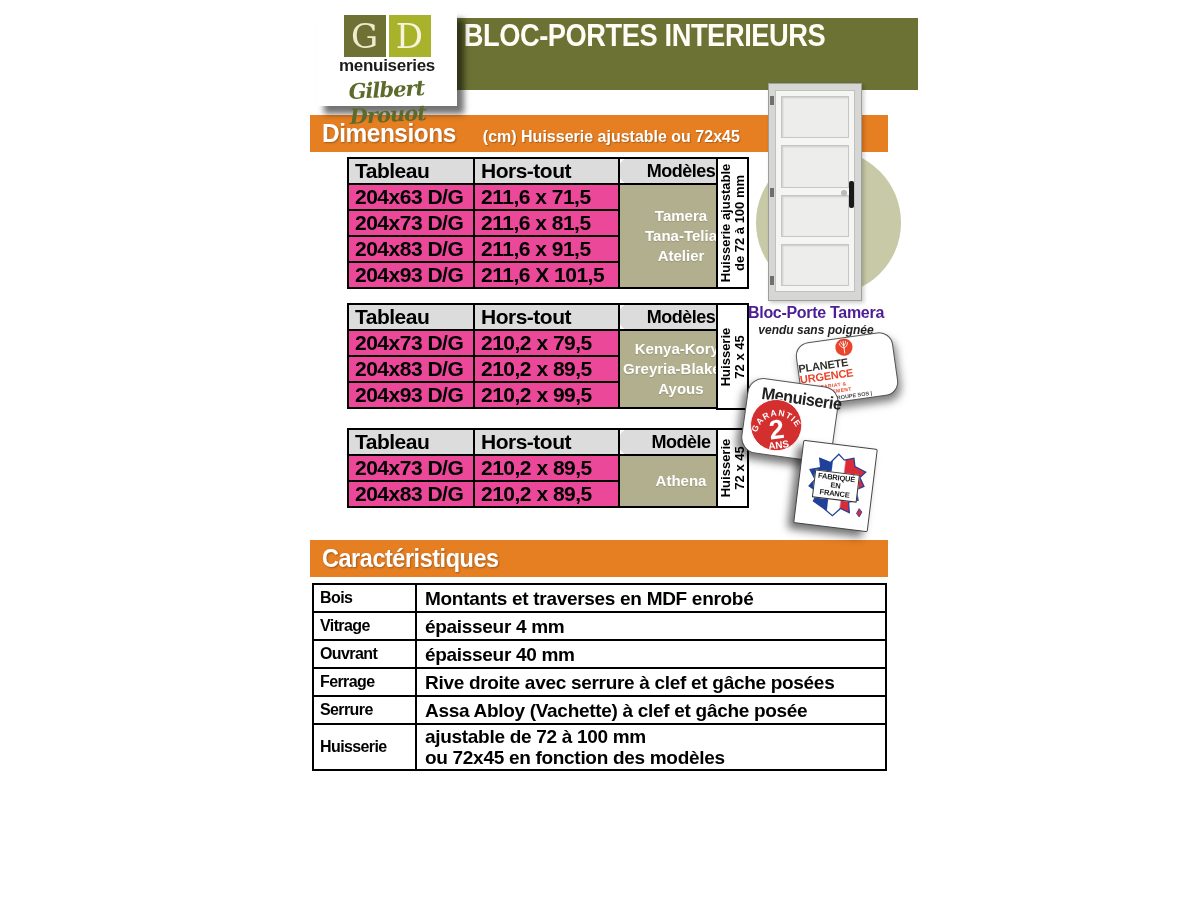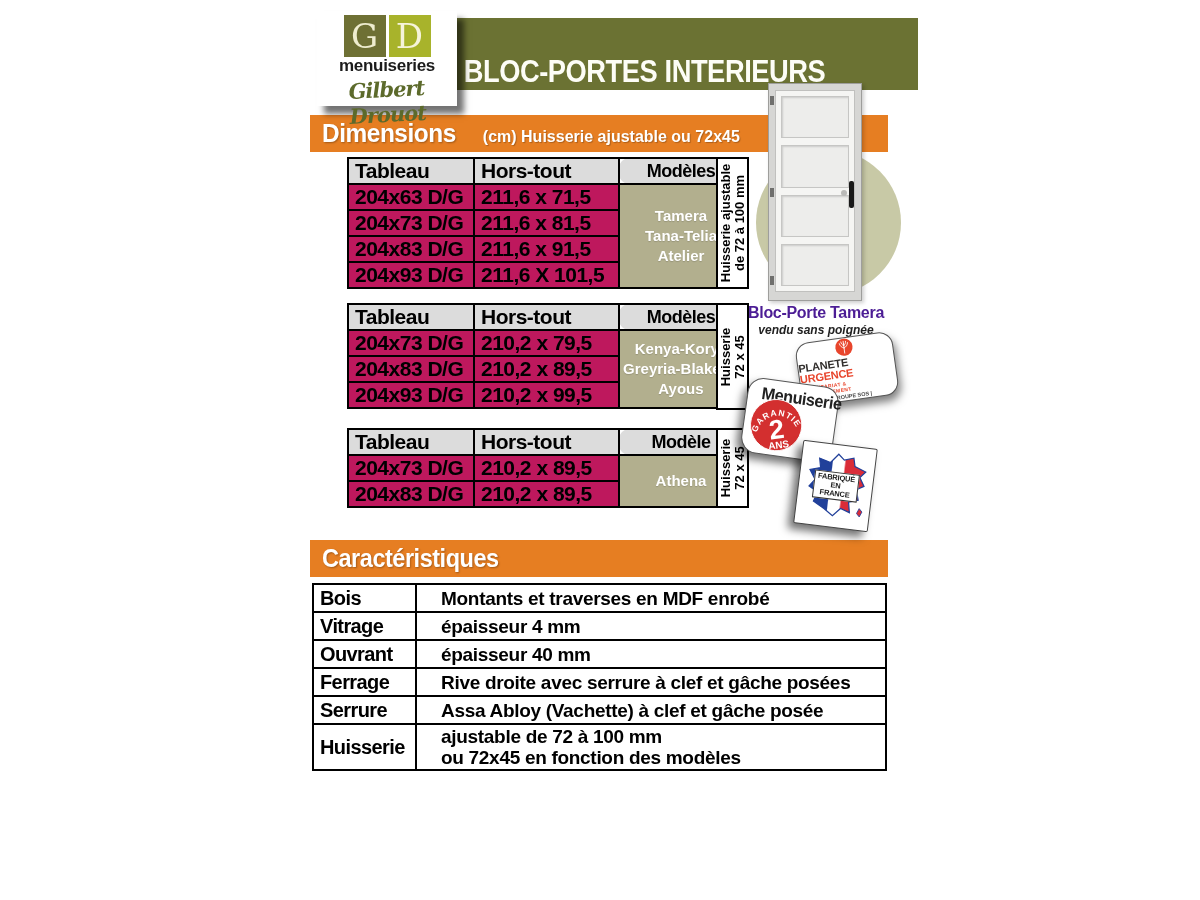--- a/index.html
+++ b/index.html
@@ -1,21 +1,21 @@
 <!DOCTYPE html>
 <html><head>
 <meta charset="utf-8">
 <style>
   html,body{margin:0;padding:0;background:#fff;}
   .page{position:relative;width:1200px;height:900px;background:#ffffff;overflow:hidden;
         font-family:"Liberation Sans",sans-serif;color:#000;}
 
   
   .olive-band{position:absolute;left:440px;top:18px;width:478px;height:72px;background:#6b7233;
-              display:flex;align-items:flex-end;justify-content:center;padding-right:70px;box-sizing:border-box;z-index:1;}
+              display:flex;align-items:flex-start;justify-content:center;padding-right:70px;box-sizing:border-box;z-index:1;}
   .page-title{color:#fdfdf6;font-size:31px;font-weight:bold;white-space:nowrap;
               transform:scaleX(0.88);transform-origin:center;letter-spacing:-0.5px;}
 
   
   .logo-box{position:absolute;left:317px;top:11px;width:140px;height:95px;background:#fff;z-index:3;
             box-shadow:7px 8px 6px rgba(0,0,0,0.55);padding-top:4px;box-sizing:border-box;}
   .logo-squares{display:flex;justify-content:center;gap:3px;}
   .sq{width:42px;height:42px;display:flex;align-items:center;justify-content:center;
       font-family:"DejaVu Serif",serif;font-size:34px;line-height:42px;}
   .sq-g{background:#6e7034;color:#eeeccf;}
@@ -37,21 +37,21 @@
   
   .dim-table-wrap{position:absolute;left:312px;z-index:2;margin-left:35px;}
   .dim-t1{top:157px;} .dim-t2{top:303px;} .dim-t3{top:428px;}
   table.dim-table{border-collapse:collapse;}
   .dim-table th,.dim-table td{border:2px solid #000;padding:0;}
   .dim-table .col-tableau{width:126px;} .dim-table .col-horstout{width:145px;} .dim-table .col-modeles{width:124px;}
   .dim-table th{background:#dcdcdc;font-size:21px;font-weight:bold;text-align:left;
                 padding-left:6px;height:22px;letter-spacing:-0.5px;}
   .dim-table th.th-models{font-size:18px;text-align:center;padding-left:0;border-radius:10px;}
   .dim-table td.td-data{font-size:21px;font-weight:bold;height:24px;padding-left:6px;
-                        letter-spacing:-0.5px;background:#be185d;white-space:nowrap;}
+                        letter-spacing:-0.5px;background:#ec4899;white-space:nowrap;}
   .dim-table td.td-models{background:#b2af8e;text-align:center;vertical-align:middle;}
   .model-line{color:#fff;font-size:15px;font-weight:bold;line-height:20px;text-shadow:0 1px 1px rgba(0,0,0,0.15);}
 
   
   .side-box{position:absolute;left:716px;width:33px;background:#fff;border:2px solid #000;
             box-sizing:border-box;z-index:2;}
   .sb1{top:157px;height:132px;} .sb2{top:303px;height:107px;} .sb3{top:428px;height:80px;}
   .side-rot{position:absolute;left:50%;top:50%;transform:translate(-50%,-50%) rotate(-90deg);
             text-align:center;white-space:nowrap;}
   .side-line{display:block;font-size:13px;font-weight:bold;line-height:14px;color:#000;}
@@ -93,22 +93,22 @@
                 display:flex;align-items:center;justify-content:center;}
   .france-banner{position:absolute;left:50%;top:50%;transform:translate(-50%,-50%);
                  background:#fff;border:1px solid #333;padding:1px 3px;text-align:center;z-index:5;}
   .france-line{display:block;font-size:7.5px;font-weight:bold;line-height:8px;color:#222;letter-spacing:-0.2px;}
 
   
   .char-table-wrap{position:absolute;left:312px;top:583px;z-index:2;}
   table.char-table{border-collapse:collapse;}
   .char-table td{border:2px solid #000;background:#fff;vertical-align:middle;}
   .char-table .col-label{width:103px;} .char-table .col-value{width:470px;}
-  td.char-label{font-size:20px;font-weight:bold;padding-left:6px;letter-spacing:-0.6px;height:24px;}
-  td.char-value{font-size:19px;font-weight:bold;padding-left:24px;letter-spacing:-0.3px;}
+  td.char-label{font-size:16px;font-weight:bold;padding-left:6px;letter-spacing:-0.6px;height:24px;}
+  td.char-value{font-size:19px;font-weight:bold;padding-left:8px;letter-spacing:-0.3px;}
   .value-line{display:block;line-height:21px;white-space:nowrap;}
 
   svg text{font-family:"Liberation Sans",sans-serif;}
 </style>
 </head>
 <body>
 
 <div class="page">
 
   <div class="olive-band">

